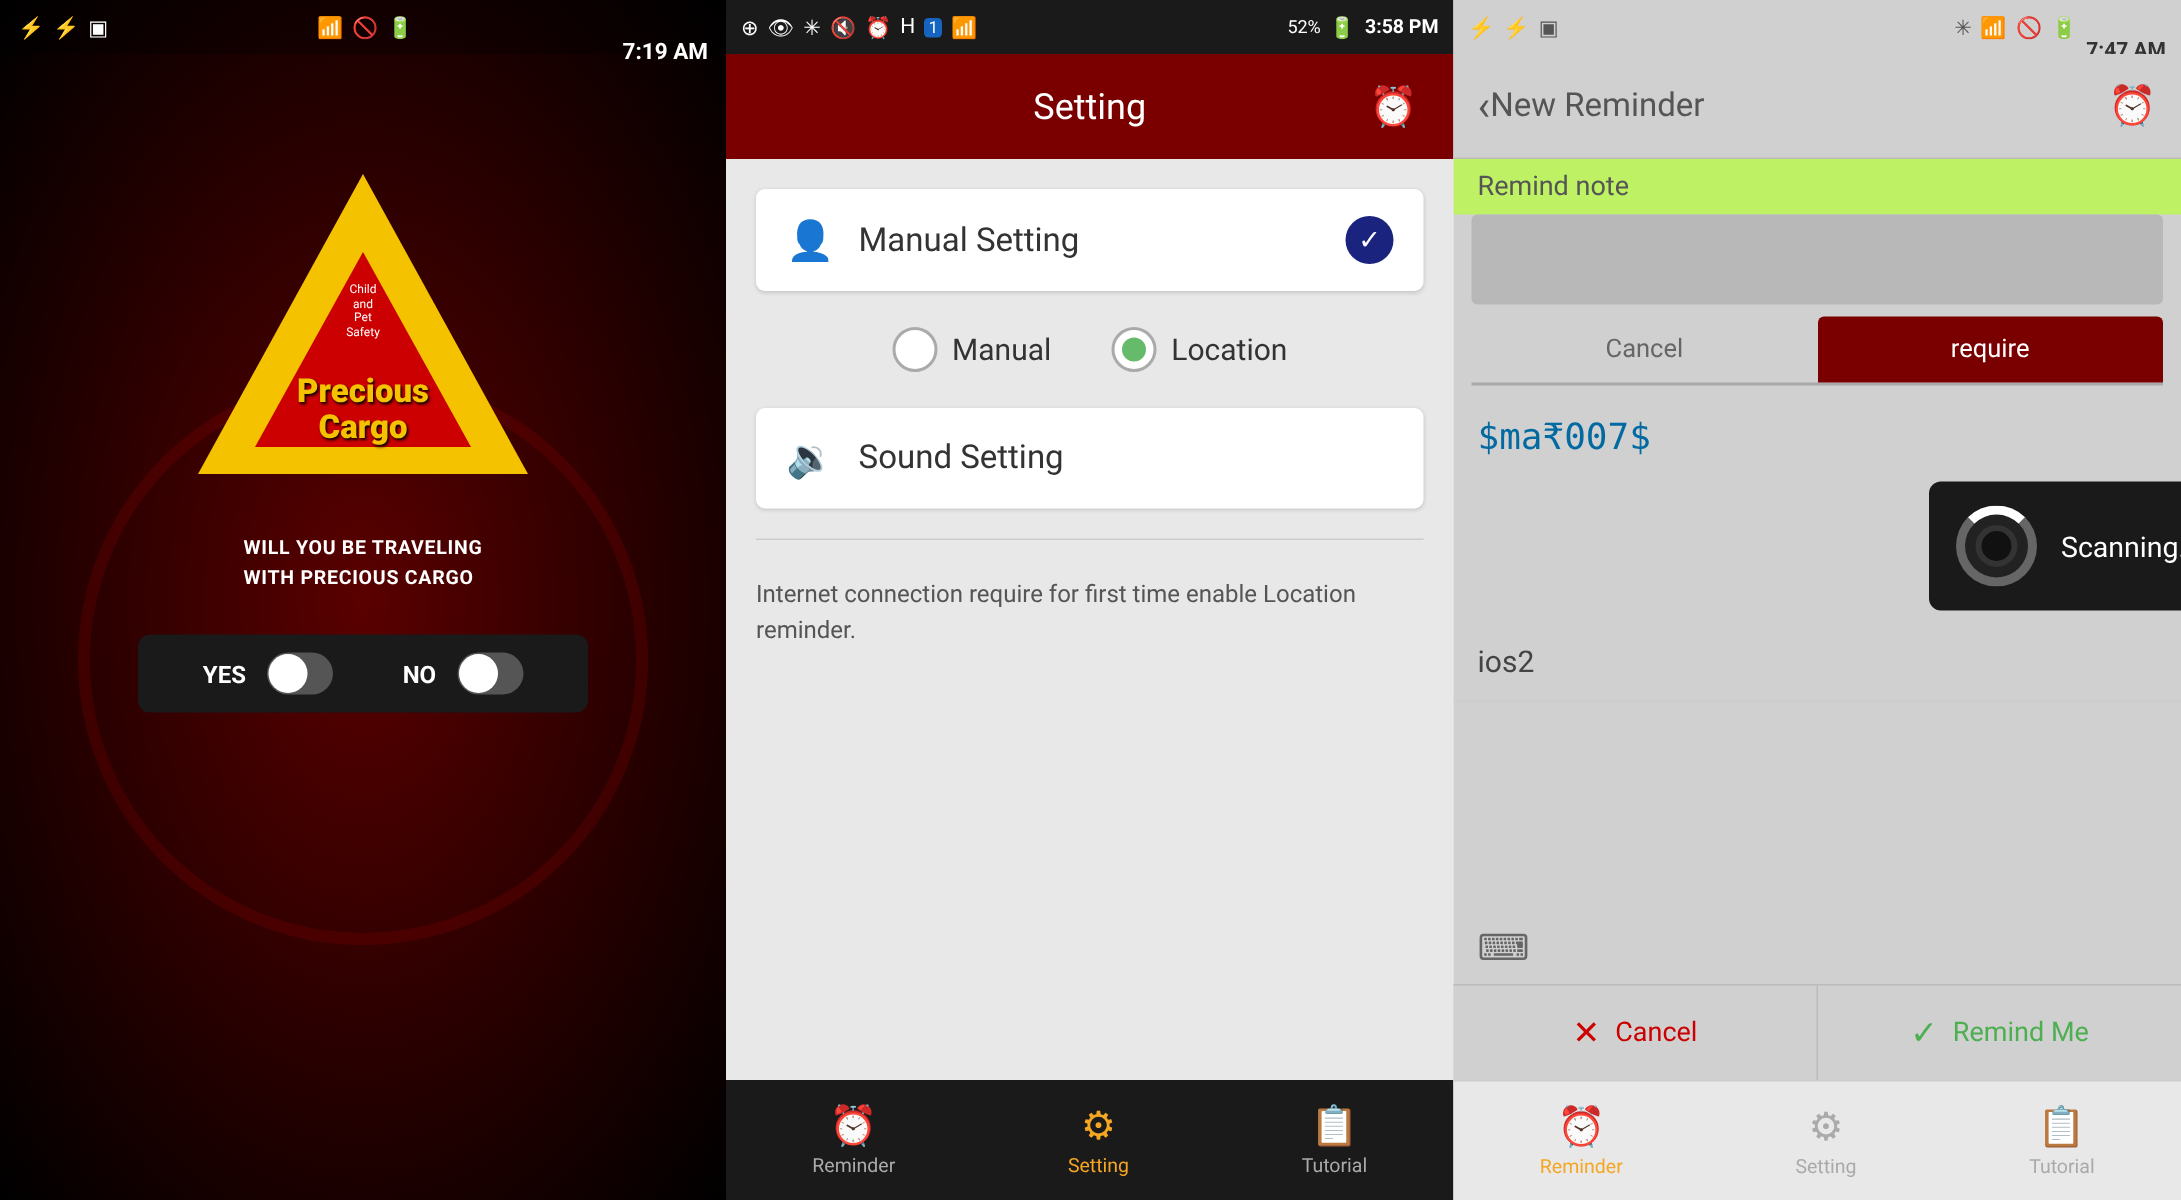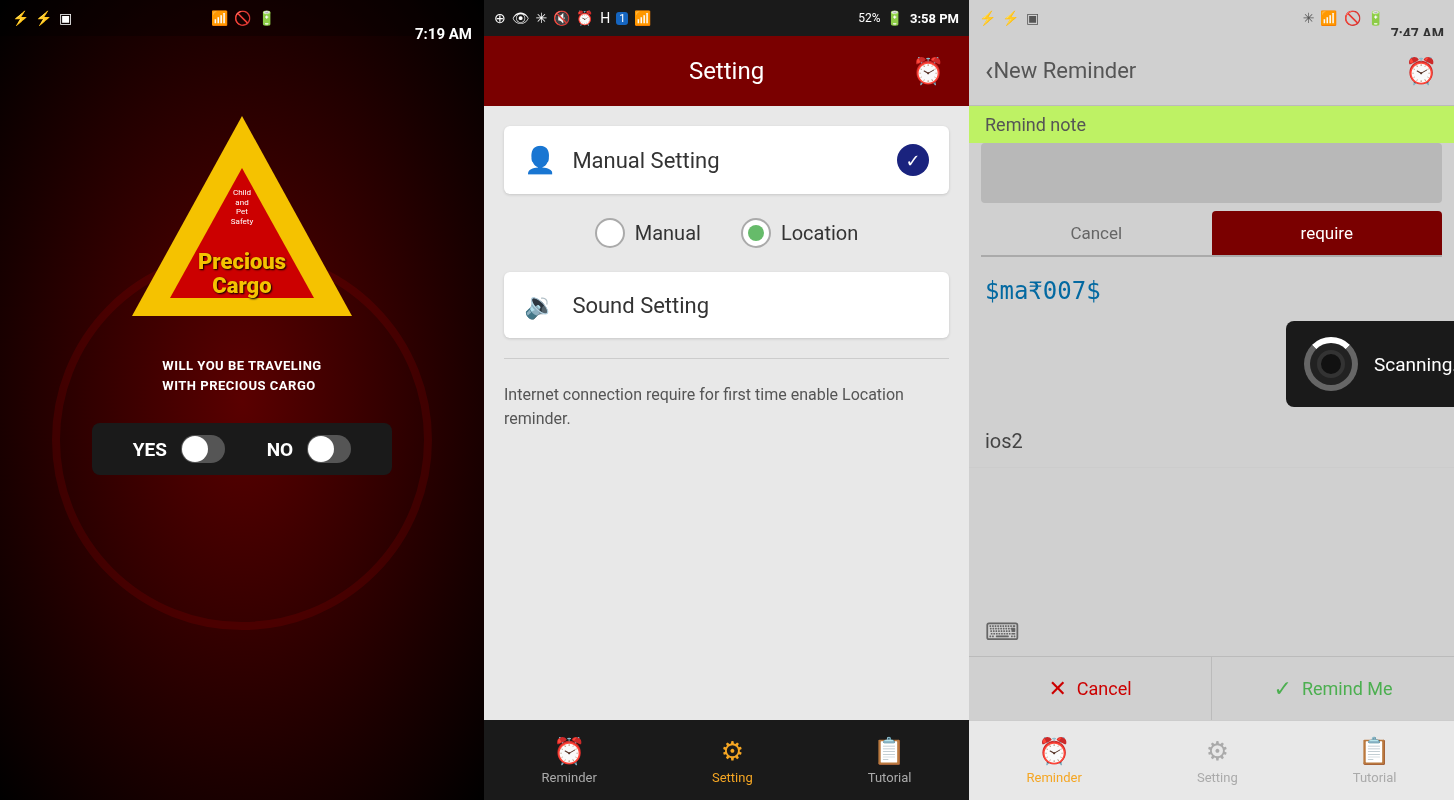--- a/index.html
+++ b/index.html
@@ -137,21 +137,21 @@
       padding: 12px 32px;
       margin-top: 28px;
       width: 300px;
       gap: 24px;
     }
     .yes-no-item {
       display: flex;
       align-items: center;
       gap: 14px;
       color: white;
-      font-size: 19px;
+      font-size: 16px;
       font-weight: bold;
     }
     .toggle-btn {
       width: 44px;
       height: 28px;
       background: #555;
       border-radius: 14px;
       position: relative;
       cursor: pointer;
     }

